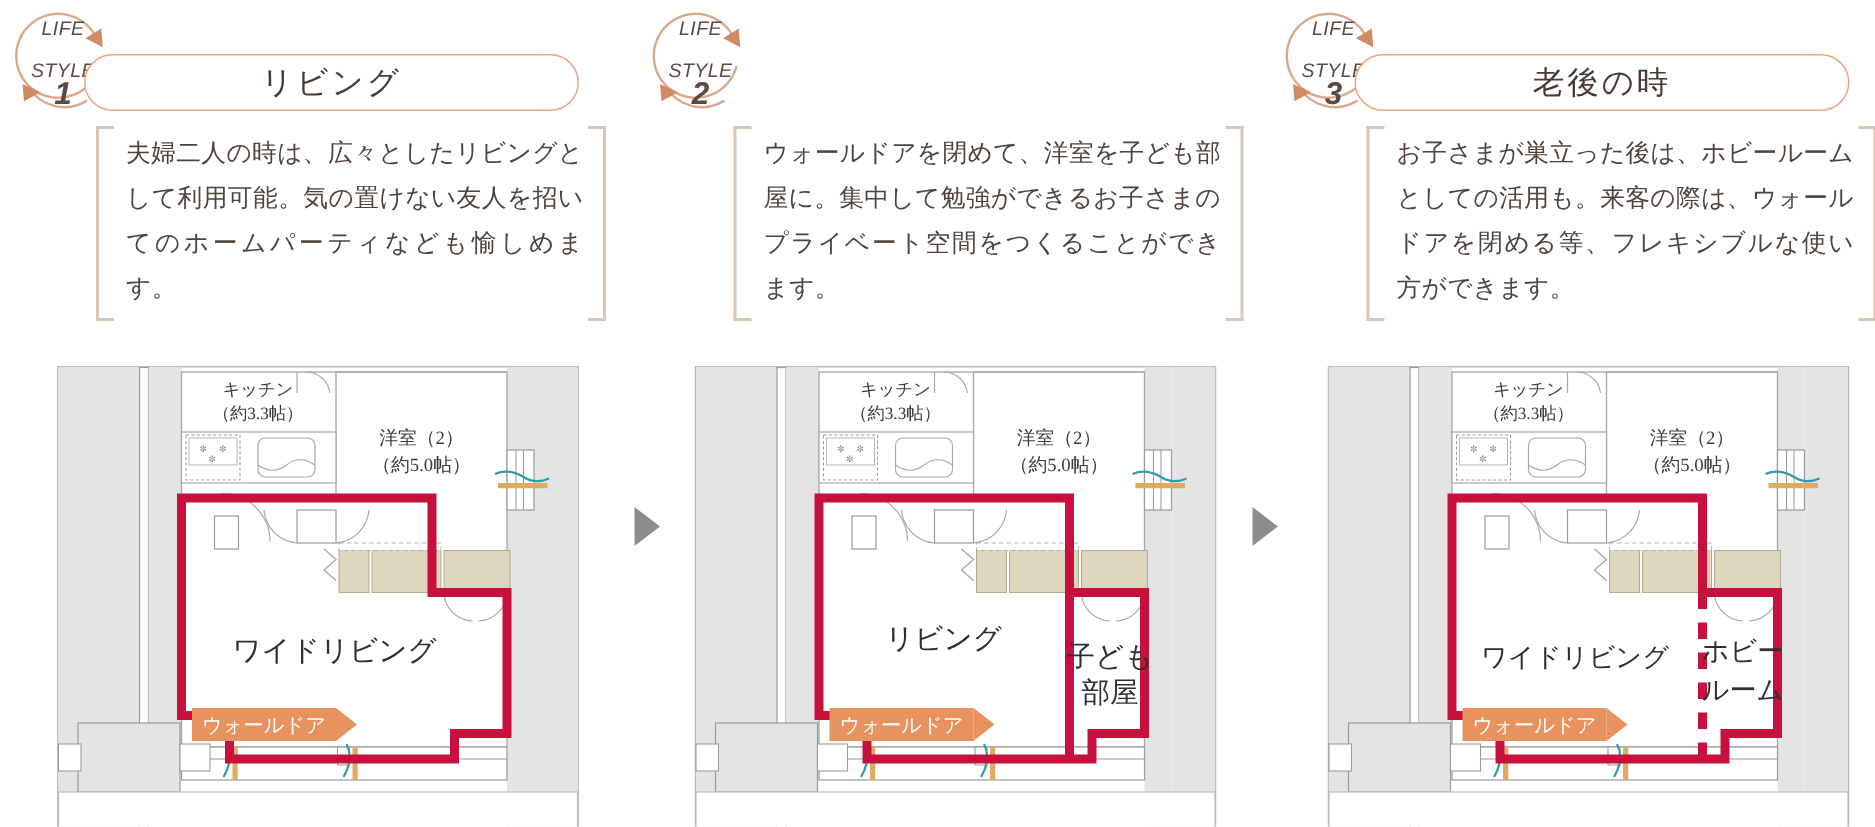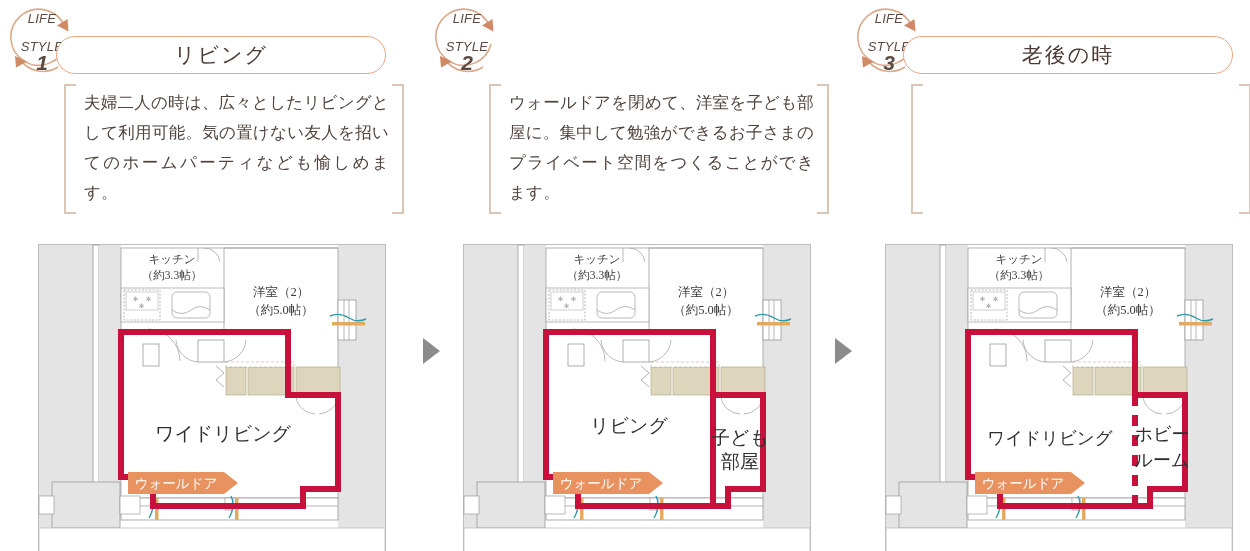--- a/index.html
+++ b/index.html
@@ -294,20 +294,21 @@
       </div>
     </div>
 
     <div class="pill">
       <span class="pill-txt">老後の時</span>
     </div>
 
     <div class="desc-wrap">
       <div class="bracket bracket-l"></div>
       <div class="bracket bracket-r"></div>
+      <div class="desc-txt">お子さまが巣立った後は、ホビールームとしての活用も。来客の際は、ウォールドアを閉める等、フレキシブルな使い方ができます。</div>
     </div>
 
     <div class="plan">
       <svg width="348" height="310" viewBox="0 0 348 310">
         <rect x="0.5" y="0.5" width="347" height="309" fill="#fff" stroke="#bdbdbd" stroke-width="1"></rect>
         <rect x="1" y="1" width="54" height="308" fill="#e4e4e4"></rect>
         <rect x="55" y="1" width="6" height="308" fill="#ffffff" stroke="#9a9a9a" stroke-width="0.8"></rect>
         <rect x="61" y="1" width="22" height="252" fill="#e4e4e4"></rect>
         <rect x="318" y="1" width="29" height="308" fill="#e4e4e4"></rect>
         <rect x="300" y="1" width="18" height="55" fill="#e4e4e4"></rect>

